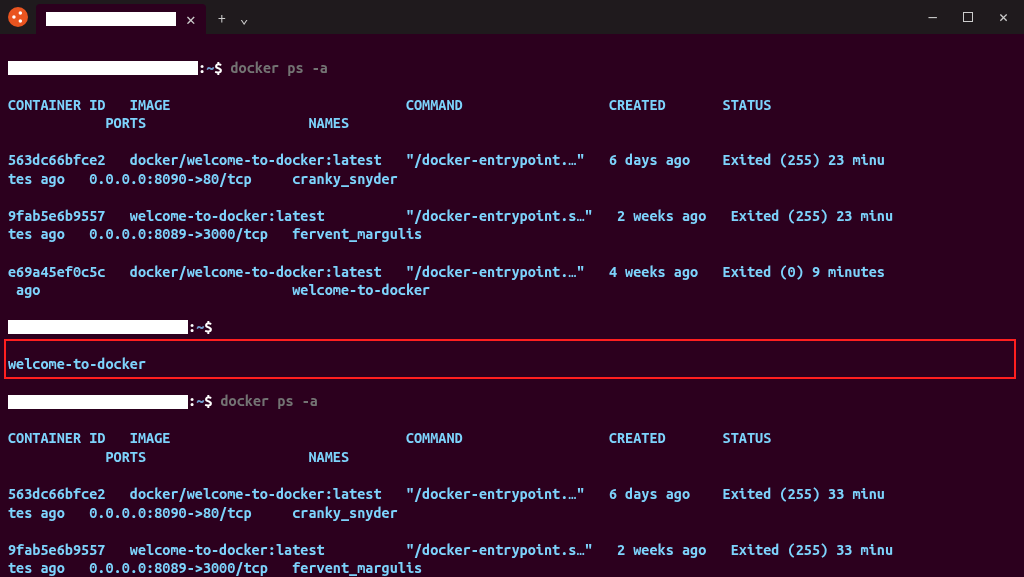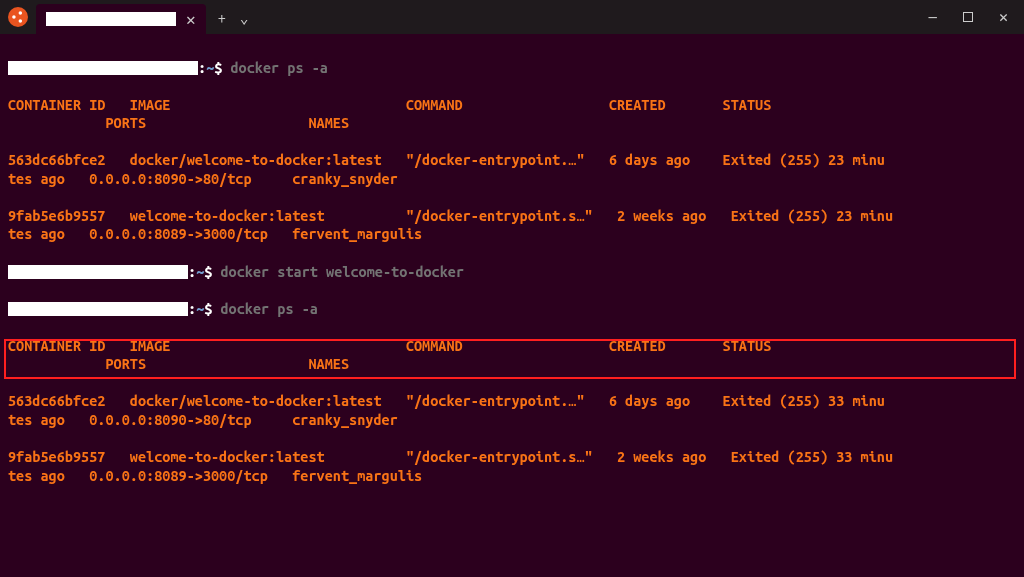--- a/index.html
+++ b/index.html
@@ -90,21 +90,21 @@
     background: #fff;
     height: 14px;
     vertical-align: middle;
   }
   .mask-w190 { width: 190px; }
   .mask-w180 { width: 180px; }
   .colon { color: #fff; }
   .tilde { color: #729fcf; }
   .dollar { color: #fff; }
   .cmd { color: #737373; }
-  .out { color: #f97316; display:block; }
+  .out { color: #7dd3fc; display:block; }
   .highlight-box {
     position: absolute;
     border: 2px solid #ff1f1f;
     left: 4px;
     width: 1012px;
     height: 40px;
     top: 339px;
     pointer-events: none;
   }
 </style>
@@ -135,21 +135,24 @@
 </div>
 
 <div class="terminal">
 <div class="prompt-line"><span class="mask mask-w190"></span><span class="colon">:</span><span class="tilde">~</span><span class="dollar">$ </span><span class="cmd">docker ps -a</span></div>
 <span class="out">CONTAINER ID   IMAGE                             COMMAND                  CREATED       STATUS
             PORTS                    NAMES</span>
 <span class="out">563dc66bfce2   docker/welcome-to-docker:latest   "/docker-entrypoint.…"   6 days ago    Exited (255) 23 minu
 tes ago   0.0.0.0:8090-&gt;80/tcp     cranky_snyder</span>
 <span class="out">9fab5e6b9557   welcome-to-docker:latest          "/docker-entrypoint.s…"   2 weeks ago   Exited (255) 23 minu
 tes ago   0.0.0.0:8089-&gt;3000/tcp   fervent_margulis</span>
-<div class="prompt-line"><span class="mask mask-w180"></span><span class="colon">:</span><span class="tilde">~</span><span class="dollar">$ </span><span class="cmd">docker start welcome-to-docker</span></div>
+<span class="out">e69a45ef0c5c   docker/welcome-to-docker:latest   "/docker-entrypoint.…"   4 weeks ago   Exited (0) 9 minutes
+ ago                               welcome-to-docker</span>
+<div class="prompt-line"><span class="mask mask-w180"></span><span class="colon">:</span><span class="tilde">~</span><span class="dollar">$ </span></div>
+<span class="out">welcome-to-docker</span>
 <div class="prompt-line"><span class="mask mask-w180"></span><span class="colon">:</span><span class="tilde">~</span><span class="dollar">$ </span><span class="cmd">docker ps -a</span></div>
 <span class="out">CONTAINER ID   IMAGE                             COMMAND                  CREATED       STATUS
             PORTS                    NAMES</span>
 <span class="out">563dc66bfce2   docker/welcome-to-docker:latest   "/docker-entrypoint.…"   6 days ago    Exited (255) 33 minu
 tes ago   0.0.0.0:8090-&gt;80/tcp     cranky_snyder</span>
 <span class="out">9fab5e6b9557   welcome-to-docker:latest          "/docker-entrypoint.s…"   2 weeks ago   Exited (255) 33 minu
 tes ago   0.0.0.0:8089-&gt;3000/tcp   fervent_margulis</span>
 
 
 </div>

